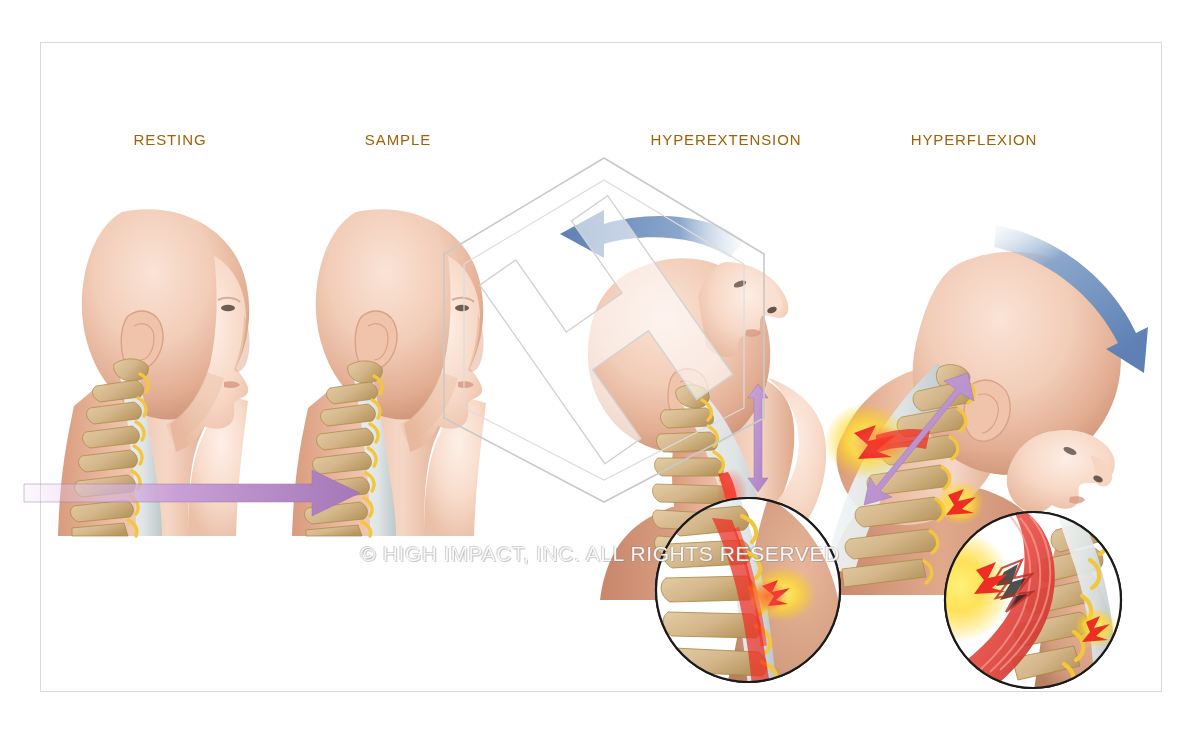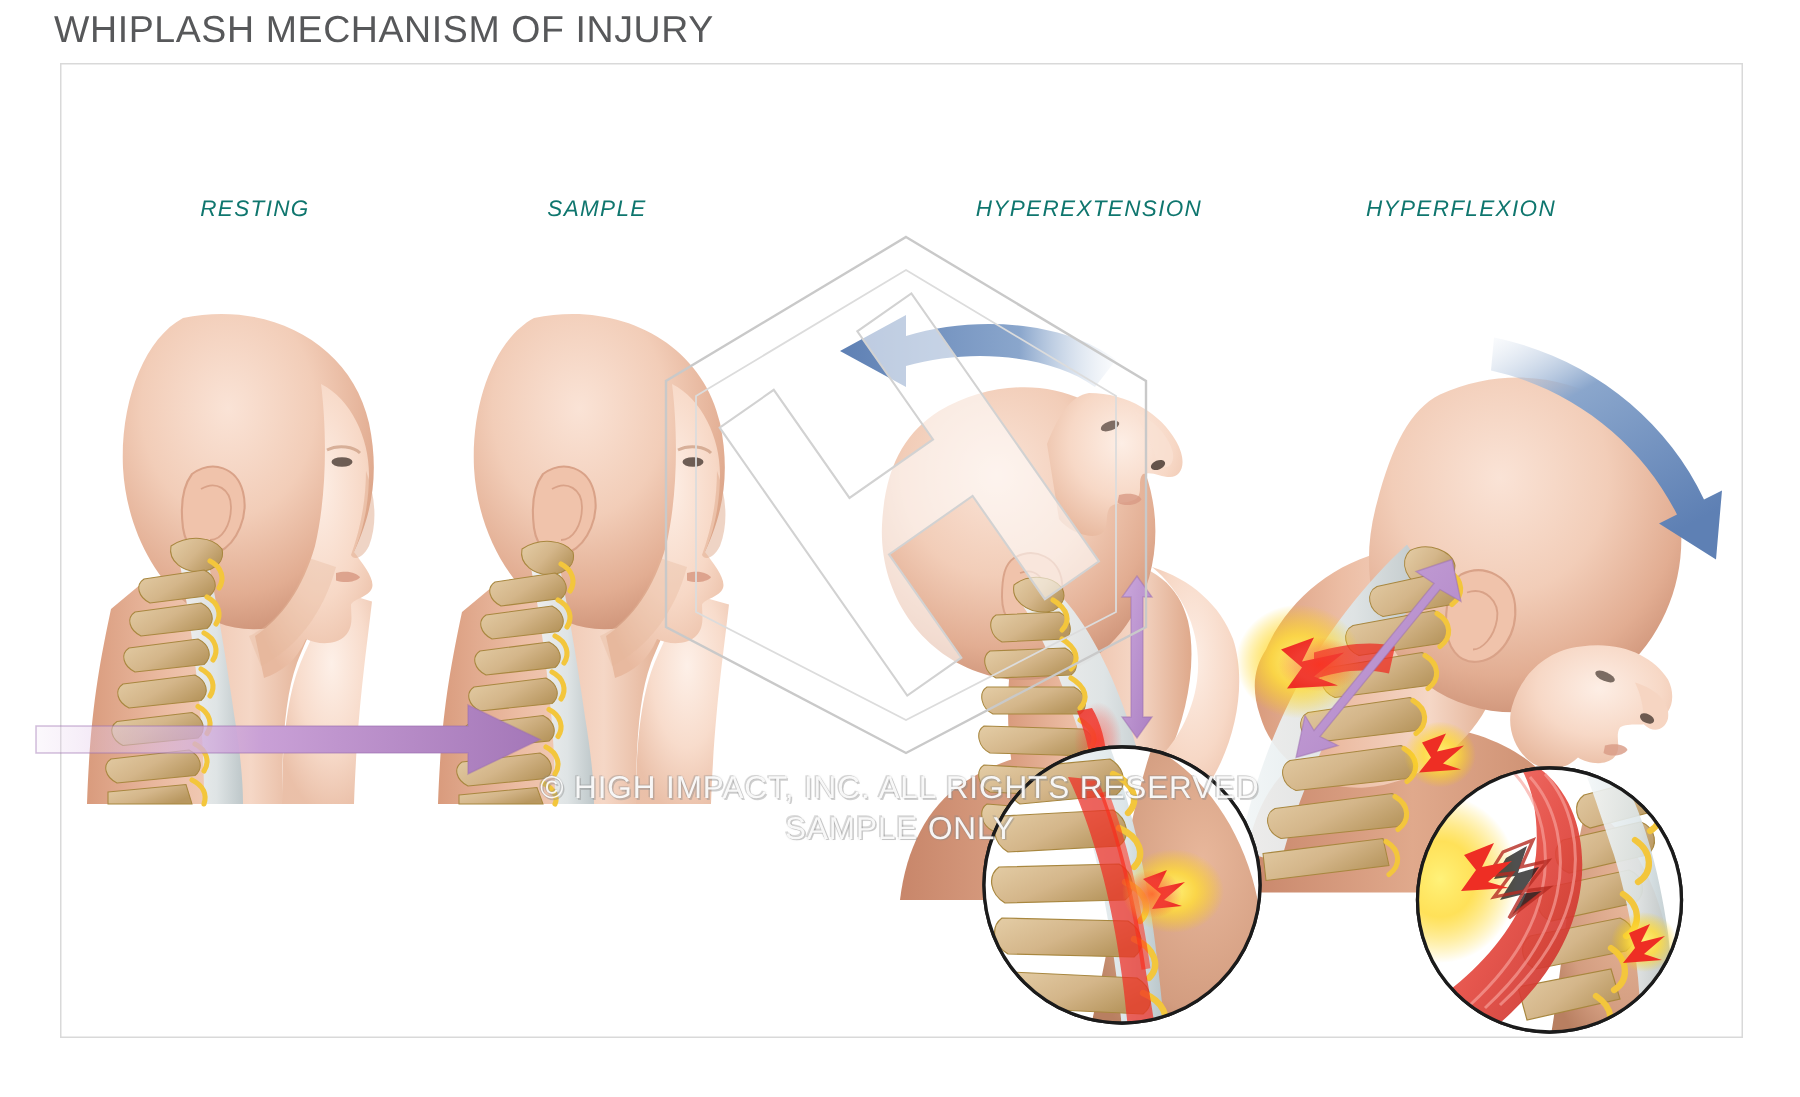--- a/index.html
+++ b/index.html
@@ -33,24 +33,23 @@
     border: 1px solid #d9d9d9;
     box-sizing: border-box;
     background: #ffffff;
   }
   
   .panel-label {
     position: absolute;
     top: 131px;
     font-size: 15px;
     letter-spacing: 0.9px;
-    color: #0f766e;
+    color: #a16207;
     white-space: nowrap;
     transform: translateX(-50%);
-    font-style: italic;
   }
   
   #watermark-logo {
     position: absolute;
     left: 432px; top: 150px;
     width: 344px; height: 360px;
     pointer-events: none;
     z-index: 40;
   }
   #watermark-text {
@@ -63,35 +62,35 @@
   #watermark-text div {
     font-size: 21px;
     letter-spacing: 0.6px;
     color: rgba(255,255,255,0.92);
     text-shadow:
       0 0 1px rgba(120,120,120,.55),
       1px 1px 0 rgba(140,140,140,.40),
       -1px -1px 0 rgba(140,140,140,.30);
     line-height: 27px;
     font-weight: 400;
+    margin-top: 28px;
   }
   
   .figure {
     position: absolute;
     z-index: 10;
   }
   .inset-circle { position: absolute; z-index: 30; }
   svg { display: block; overflow: visible; }
 </style>
 </head>
 <body>
 
 <div id="figure-root">
 
-  <div id="page-title">WHIPLASH MECHANISM OF INJURY</div>
 
   <div id="plate-border"></div>
 
   <div class="panel-label" style="left:170px">RESTING</div>
   <div class="panel-label" style="left:398px">SAMPLE</div>
   <div class="panel-label" style="left:726px">HYPEREXTENSION</div>
   <div class="panel-label" style="left:974px">HYPERFLEXION</div>
 
   <svg width="0" height="0" style="position:absolute" aria-hidden="true">
     <defs>
@@ -534,16 +533,15 @@
                  L208 206 L140 206 L140 290 L96 290 Z" fill="rgba(255,255,255,0.58)" stroke="#d2d2d2" stroke-width="1.4"></path>
       </g>
       <g>
         <polygon points="172,30 312,114 312,258 172,330 32,258 32,114" fill="none" stroke="#dcdcdc" stroke-width="1.2"></polygon>
       </g>
     </svg>
   </div>
 
   <div id="watermark-text">
     <div>© HIGH IMPACT, INC. ALL RIGHTS RESERVED</div>
-    <div>SAMPLE ONLY</div>
   </div>
 
 </div>
 
 </body></html>

